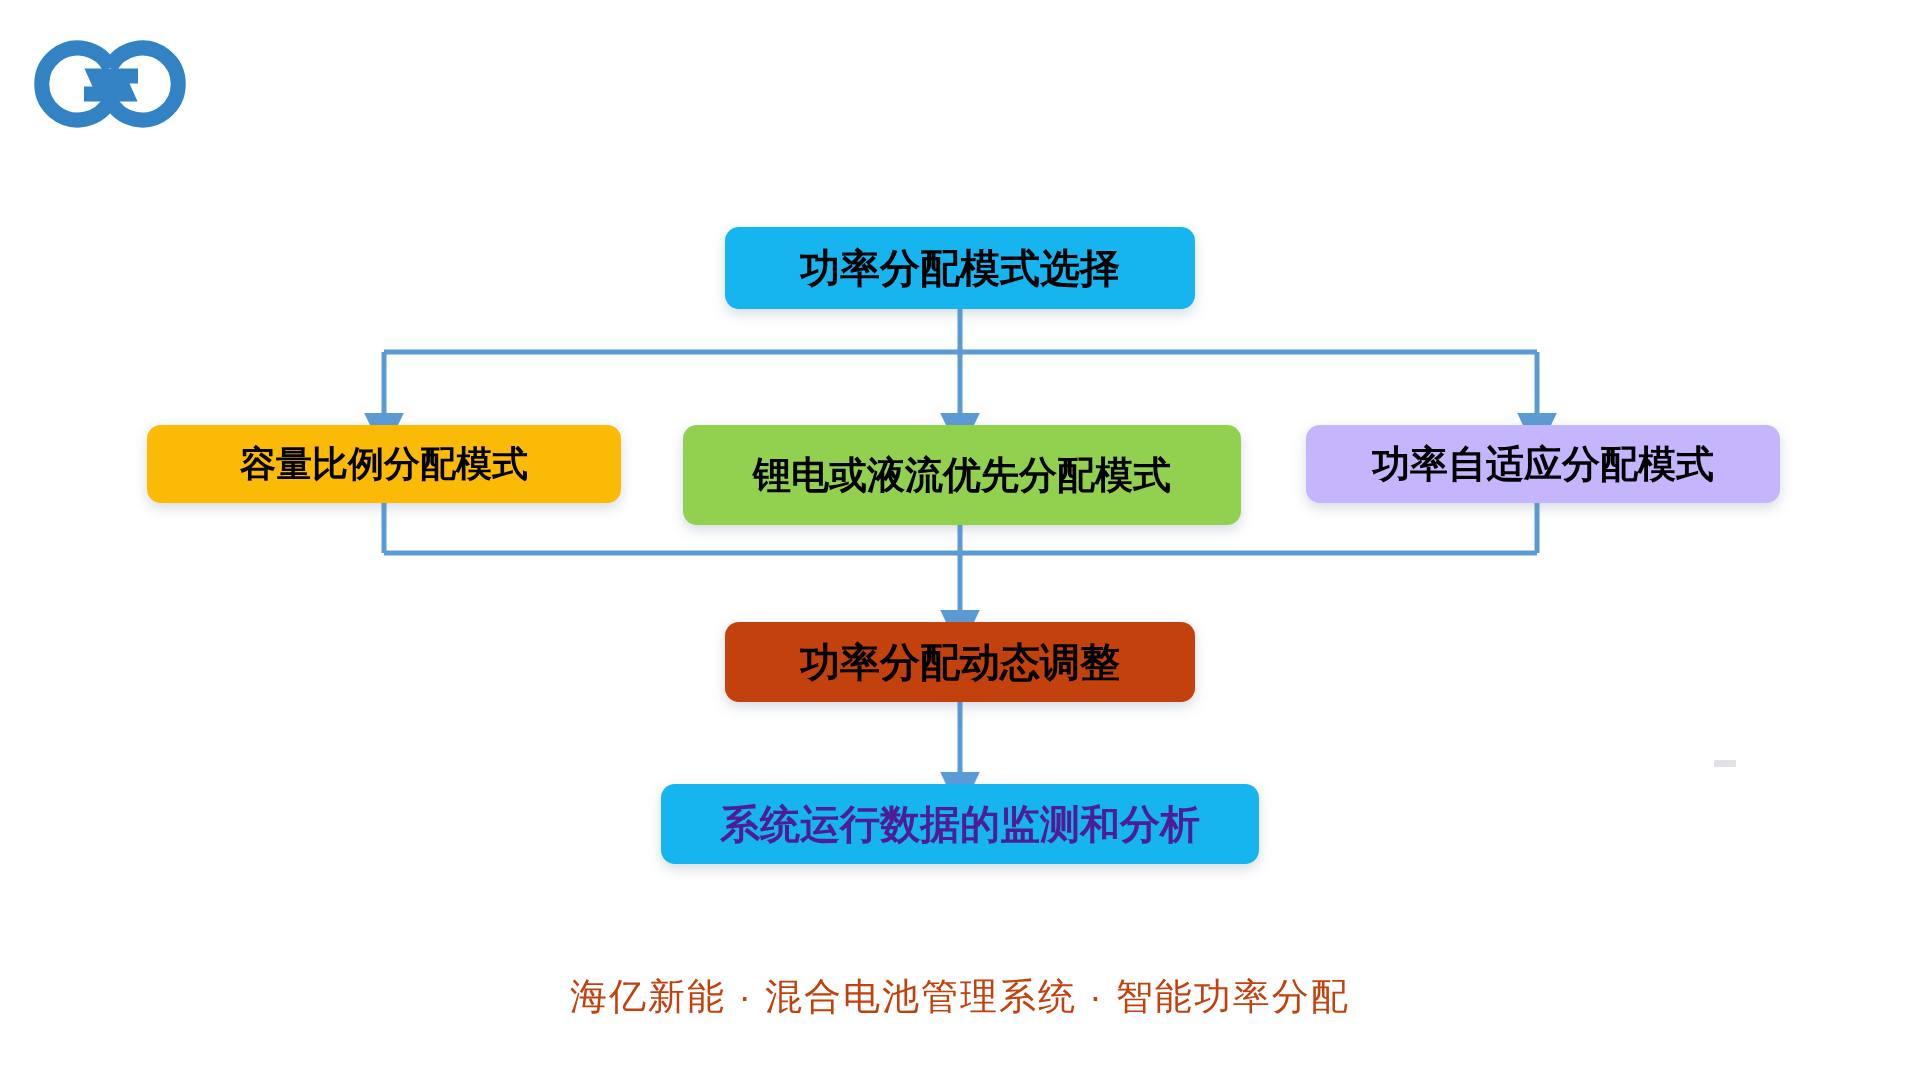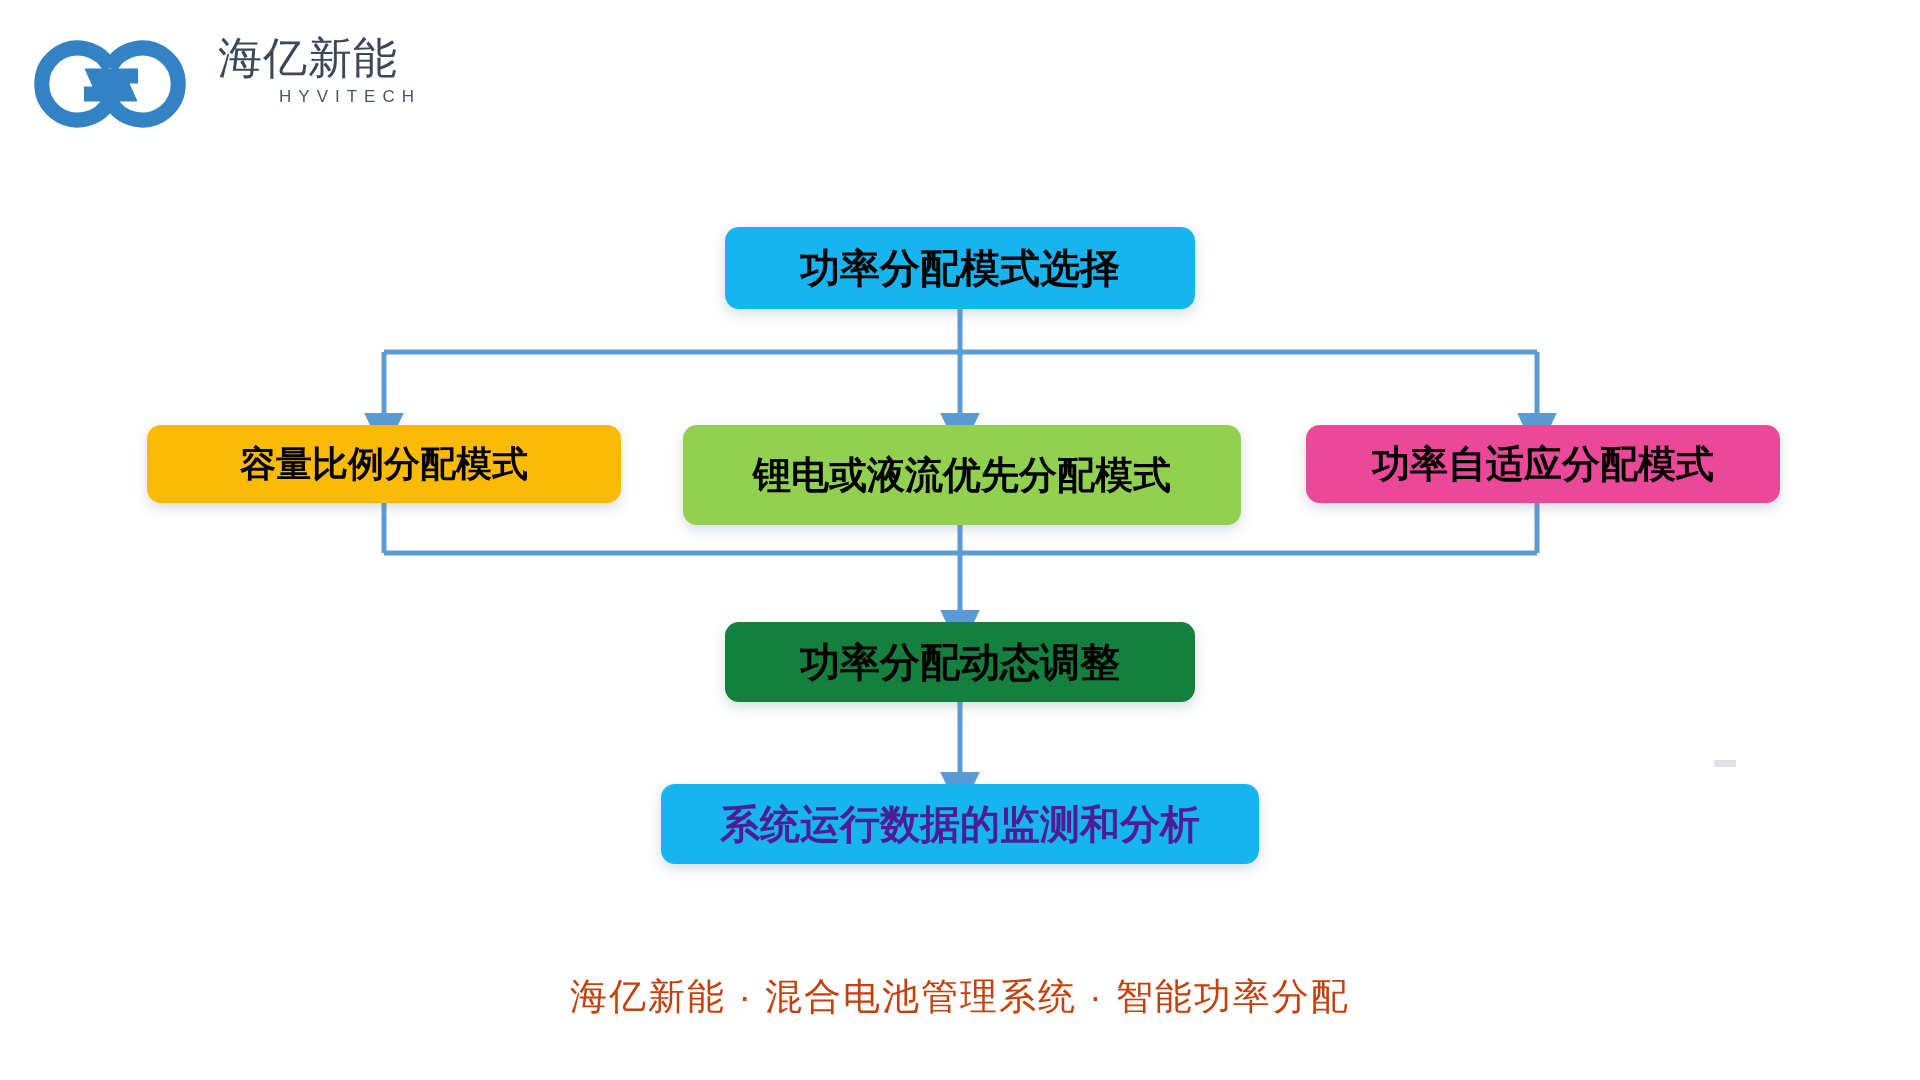--- a/index.html
+++ b/index.html
@@ -131,24 +131,20 @@
 
         <path d="M 88 36 A 36 36 0 1 0 88 68"></path>
 
         <path d="M 88 68 A 36 36 0 1 0 88 36"></path>
       </g>
 
       <path d="M 62 62 L 104 62 L 96 44 L 116 44 L 74 44 L 82 62 Z" fill="#3383C4" stroke="#3383C4" stroke-width="15" stroke-linejoin="miter"></path>
     </svg>
   </div>
 
-  <div id="brand-text">
-    <div id="brand-cn" style="color: rgb(60, 72, 88);">海亿新能</div>
-    <div id="brand-en">HYVITECH</div>
-  </div>
 
 </div>
 
 <div id="stage">
 
   <svg id="connectors" viewBox="0 0 1920 1080" width="1920" height="1080">
     <defs>
       <marker id="arrowhead" markerWidth="9" markerHeight="8" refX="1.1" refY="4" orient="auto" markerUnits="strokeWidth">
         <path d="M0,0 L0,8 L8.5,4 z" fill="#5B9BD5"></path>
       </marker>
@@ -177,23 +173,23 @@
       <path d="M 960 702 L 960 777" marker-end="url(#arrowhead)"></path>
     </g>
   </svg>
 
   <div class="node" id="node-root" style="background: rgb(23, 181, 240); color: rgb(0, 0, 0);">功率分配模式选择</div>
 
   <div class="node" id="node-mode-1" style="background: rgb(251, 186, 5); color: rgb(0, 0, 0);">容量比例分配模式</div>
 
   <div class="node" id="node-mode-2" style="background: rgb(146, 208, 80); color: rgb(0, 0, 0);">锂电或液流优先分配模式</div>
 
-  <div class="node" id="node-mode-3" style="background: #ec4899; color: rgb(0, 0, 0);">功率自适应分配模式</div>
+  <div class="node" id="node-mode-3" style="background: #c4b5fd; color: rgb(0, 0, 0);">功率自适应分配模式</div>
 
-  <div class="node" id="node-dynamic" style="background: #15803d; color: rgb(0, 0, 0);">功率分配动态调整</div>
+  <div class="node" id="node-dynamic" style="background: #c2410c; color: rgb(0, 0, 0);">功率分配动态调整</div>
 
   <div class="node" id="node-monitor" style="background: rgb(23, 181, 240); color: #4c1d95;">系统运行数据的监测和分析</div>
 
   <div id="artifact"></div>
 
 </div>
 
 <div id="caption">海亿新能 · 混合电池管理系统 · 智能功率分配</div>
 
 </body></html>

